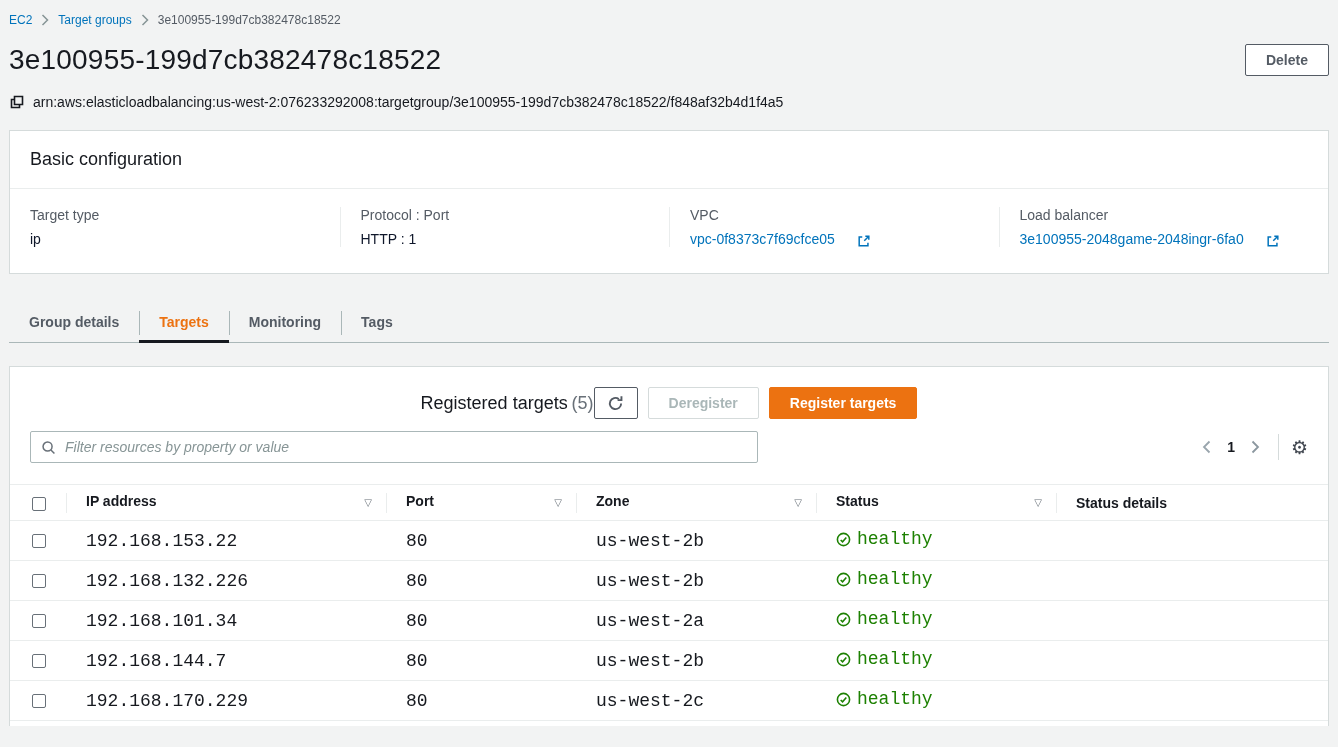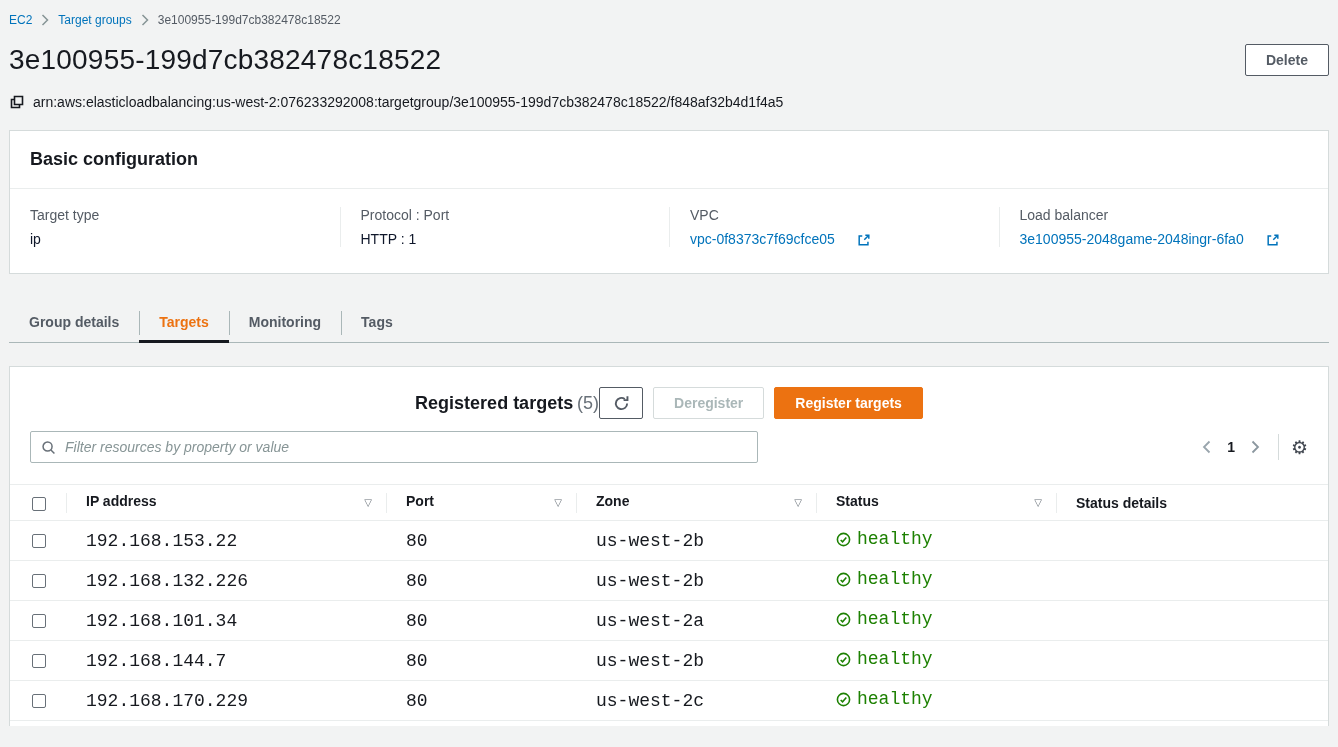--- a/index.html
+++ b/index.html
@@ -29,29 +29,29 @@
   .btn-icon { width:44px; }
 
   
   .arn-row { display:flex; align-items:center; gap:8px; margin-top:18px; }
   .arn-text { font-size:14px; color:#16191f; }
   .copy-btn { display:inline-flex; cursor:pointer; }
 
   
   .panel { background:#fff; border:1px solid #d5dbdb; margin-top:20px; }
   .panel-header { padding:18px 20px; border-bottom:1px solid #eaeded; }
-  .panel-title { font-size:18px; font-weight:700; color:#16191f; display:inline; }
+  .panel-title { font-size:18px; font-weight:400; color:#16191f; display:inline; }
   .panel-counter { font-size:18px; font-weight:400; color:#687078; }
 
   .config-grid { display:grid; grid-template-columns:1fr 1fr 1fr 1fr; padding:18px 0 26px 0; }
   .field { padding:0 20px; }
   .field + .field { border-left:1px solid #eaeded; }
   .field-label { color:#545b64; margin-bottom:8px; }
   .field-value { color:#0f172a; }
-  .field-link { color:#0073bb; text-decoration:none; display:inline-flex; align-items:center; gap:22px; }
+  .field-link { color:#0073bb; text-decoration:none; display:inline-flex; align-items:flex-end; gap:22px; }
   .ext-icon { position:relative; top:1px; }
 
   
   .tabs { display:flex; margin-top:30px; border-bottom:1px solid #aab7b8; }
   .tab { position:relative; padding:10px 20px 12px 20px; font-weight:700; color:#545b64; cursor:pointer;text-align:right; }
   .tab + .tab::before { content:""; position:absolute; left:0; top:7px; width:1px; height:24px; background:#aab7b8; }
   .tab.active { color:#ec7211; }
   .tab.active::after { content:""; position:absolute; left:0; right:0; bottom:-1px; height:3px; background:#16191f; }
 
   

